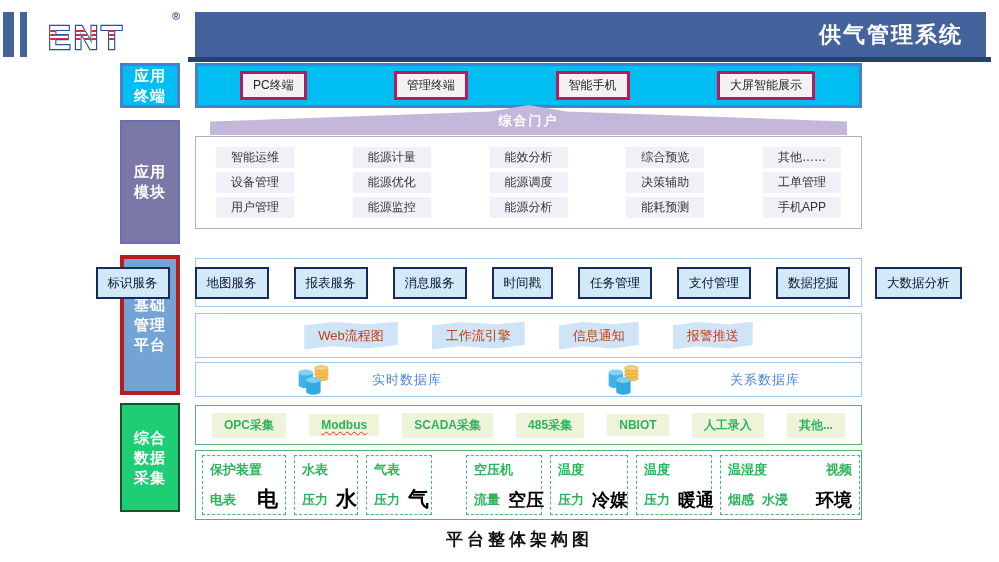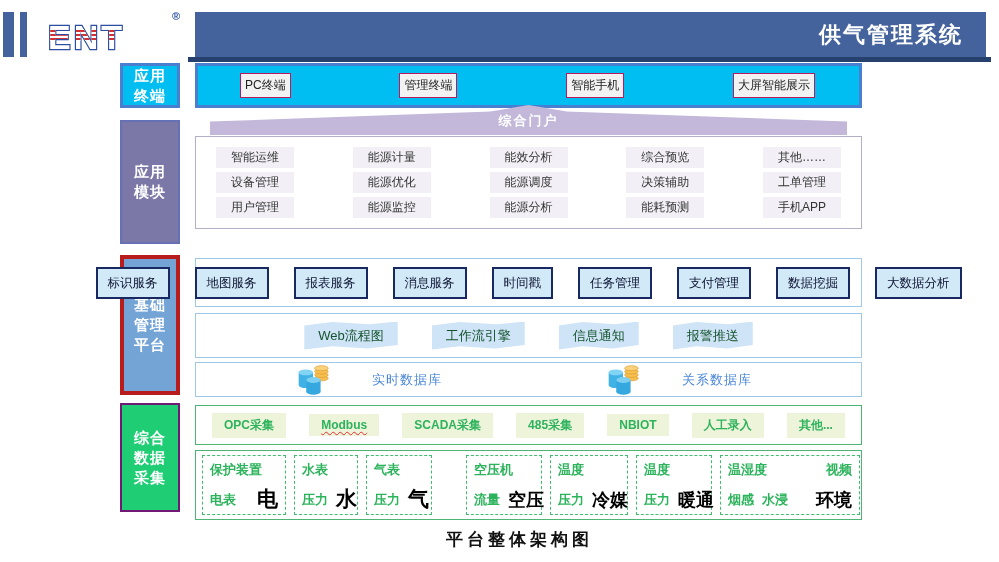--- a/index.html
+++ b/index.html
@@ -17,56 +17,56 @@
     text-align:right; padding-right:23px;padding-left:20px; }
   .header-strip { position:absolute; left:188px; top:57px; width:803px; height:5px; background:#27416f; }
 
   
   .rail { position:absolute; left:120px; width:60px; display:flex; align-items:center; justify-content:center;
     color:#fff; font-weight:bold; font-size:15px; letter-spacing:1px; line-height:20px;
     text-align:center; white-space:pre-line; }
   .rail-terminal  { top:63px;  height:45px;  background:#00bdf2; border:3px solid #4a7fd0; }
   .rail-modules   { top:120px; height:124px; background:#7b77a7; border:2px solid #6670b5; }
   .rail-platform  { top:255px; height:140px; background:#74a3d6; border:4px solid #b91c1c; }
-  .rail-collect   { top:403px; height:109px; background:#1ecd74; border:2px solid #701a75; }
+  .rail-collect   { top:403px; height:109px; background:#1ecd74; border:2px solid #14532d; }
 
   
   .box { position:absolute; left:195px; width:667px; background:#fff; }
 
   .terminal-box { top:63px; height:45px; background:#00bdf2; border:3px solid #4a7fd0;
     display:flex; align-items:center; justify-content:space-between; padding:0 44px 0 42px; }
-  .terminal-chip { background:#f2f2f2; border:1px solid #be185d; color:#222; font-size:12px;
-    padding:3px 4px; white-space:nowrap; }
+  .terminal-chip { background:#f2f2f2; border:3px solid #be185d; color:#222; font-size:12px;
+    padding:3px 10px; white-space:nowrap; }
 
   .portal { top:105px; height:30px; left:210px; width:637px; position:absolute; background:#c3b8da;
     clip-path: polygon(0 55%, 44% 22%, 50% 0, 56% 22%, 100% 55%, 100% 100%, 0 100%);
     display:flex; align-items:flex-end; justify-content:center; }
   .portal span { color:#fff; font-size:13px; font-weight:bold; letter-spacing:2px; margin-bottom:5px; }
 
   .modules-box { top:136px; height:93px; border:1px solid #b6adc6;
     display:grid; grid-template-columns:repeat(5, 78px); justify-content:space-between;
     align-content:space-around; padding:8px 20px; }
   .module-chip { background:#f2f0f6; color:#333; font-size:12px; height:21px; line-height:21px;
     text-align:center; white-space:nowrap; }
 
   .services-box { top:258px; height:49px; border:1px solid #9ec7e8;
     display:flex; align-items:center; justify-content:center;gap:27px; }
   .svc-cell { background:#d2eaf8; border:2px solid #182860; color:#0c1230; font-size:12.5px;
     height:32px; line-height:28px; padding:0 10px; white-space:nowrap; }
   .svc-cell + .svc-cell { margin-left:-2px; }
 
   .middleware-box { top:313px; height:45px; border:1px solid #9ec7e8;
     display:flex; align-items:center; justify-content:center; gap:34px; }
-  .ribbon { background:#cfe4f7; color:#14532d; font-size:13px; padding:5px 14px; white-space:nowrap;
+  .ribbon { background:#cfe4f7; color:#c2410c; font-size:13px; padding:5px 14px; white-space:nowrap;
     clip-path: polygon(0 14%, 30% 2%, 70% 10%, 100% 0, 100% 84%, 68% 96%, 30% 88%, 0 100%); }
 
   .db-box { top:362px; height:35px; border:1px solid #9ec7e8; display:flex; align-items:center; }
   .db-group { display:flex; align-items:center; }
   .db-group.first { margin-left:96px; }
-  .db-group.second { margin-left:160px; }
+  .db-group.second { margin-left:160px;gap:48px; }
   .db-label { color:#4a86d8; font-size:13px; letter-spacing:1px; margin-left:38px; white-space:nowrap; }
 
   .protocols-box { top:405px; height:40px; border:1.5px solid #4db473;
     display:flex; align-items:center; justify-content:space-between; padding:0 16px; }
   .proto-chip { background:#eef4da; color:#2db35c; font-size:12px; font-weight:bold;
     padding:4px 12px; white-space:nowrap; }
   .proto-chip.misspelled { text-decoration:underline; text-decoration-style:wavy;
     text-decoration-color:#e03030; text-decoration-thickness:1px; text-underline-offset:2px; }
 
   .devices-box { top:450px; height:70px; border:1.5px solid #4db473;

